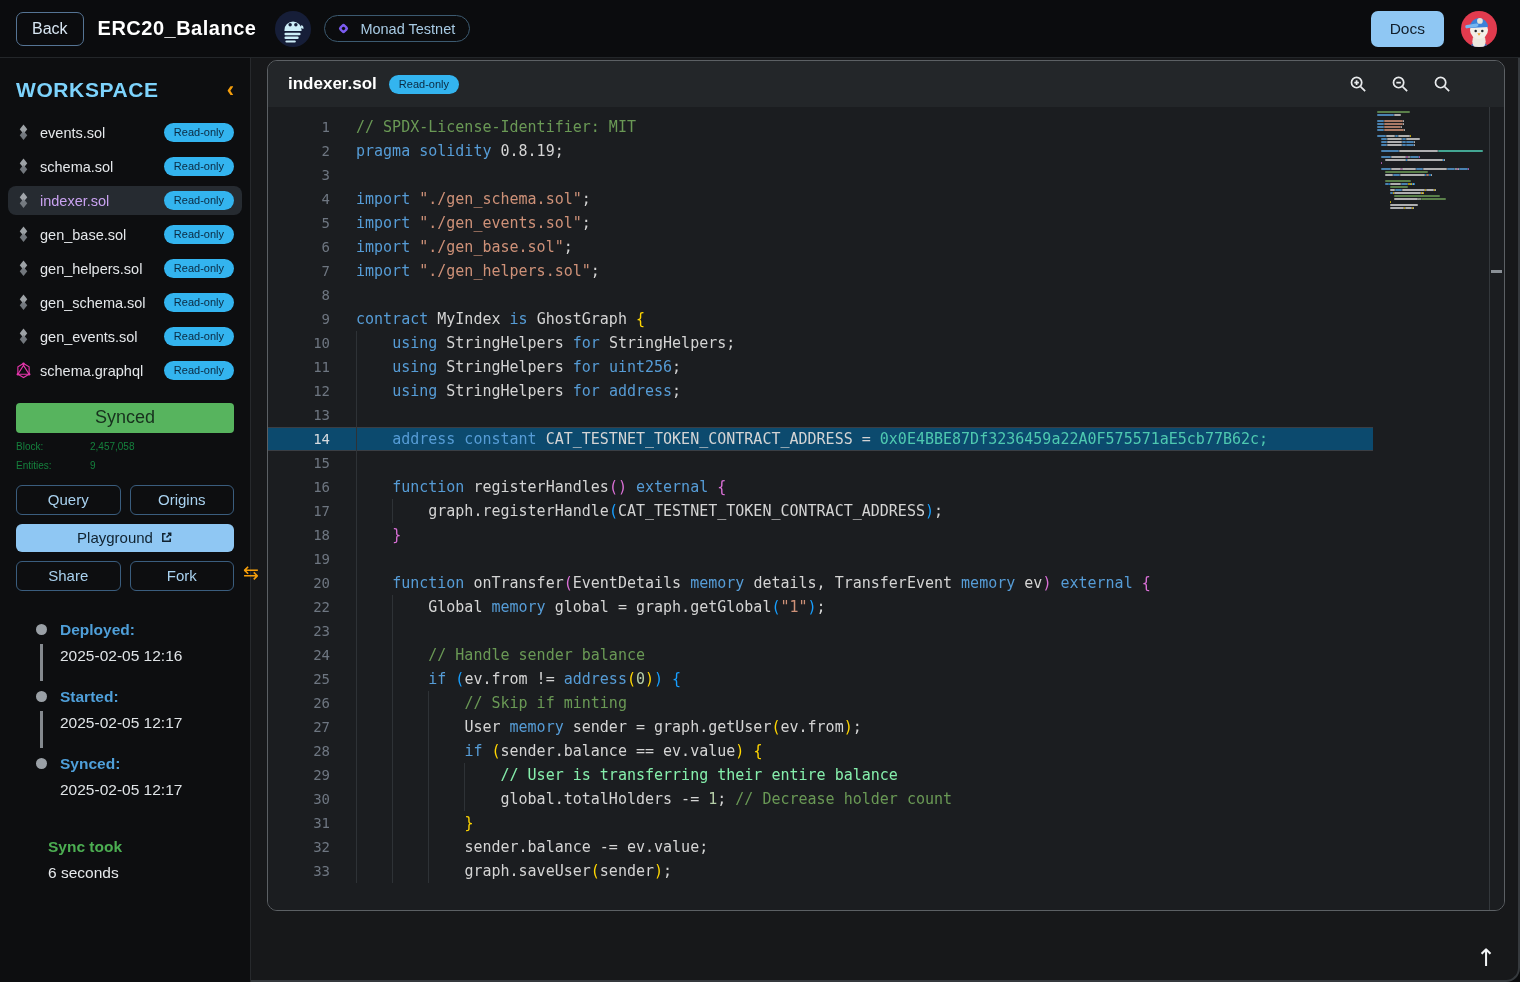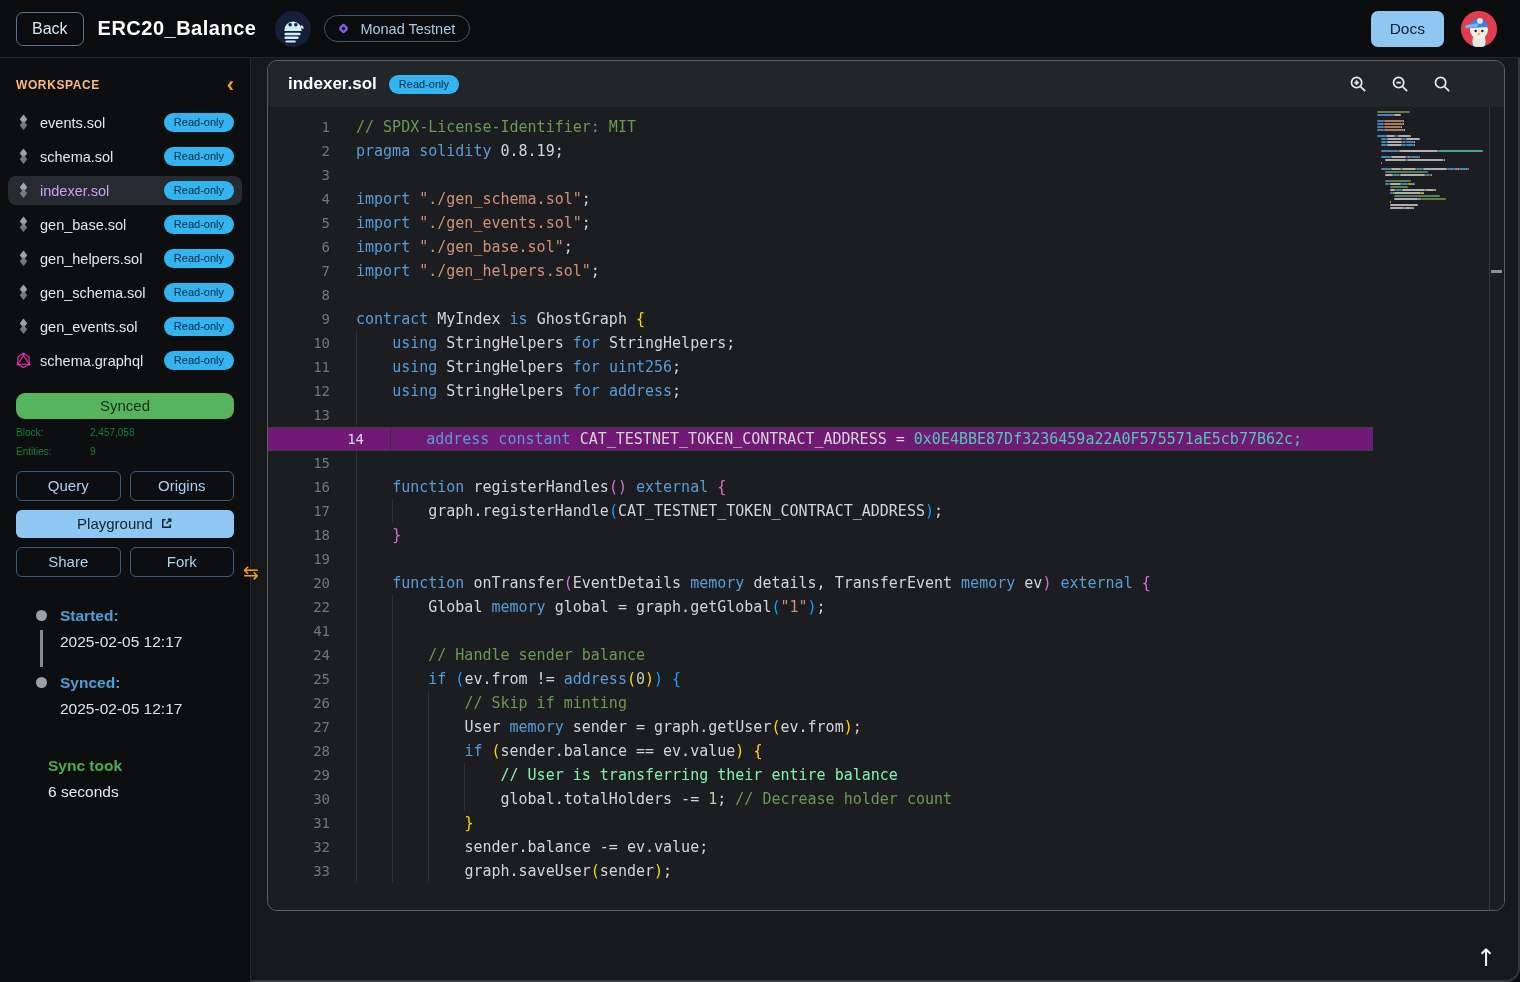--- a/index.html
+++ b/index.html
@@ -24,32 +24,32 @@
   
   .layout { display:flex; height:924px; position:relative; }
   .sidebar { width:251px; background:#0d0e10; border-right:1px solid #27292c;
     padding:20px 16px 0 16px; position:relative; flex:none; }
   .main { flex:1; background:#17181a; position:relative;
     border-right:2px solid #35393d; border-bottom:2px solid #35393d;
     border-bottom-right-radius:14px; }
 
   
   .ws-head { display:flex; align-items:center; justify-content:space-between; margin-bottom:16px;}
-  .ws-title { font-size:12px; font-weight:bold; letter-spacing:.6px; color:#fdba74;}
+  .ws-title { font-size:21px; font-weight:bold; letter-spacing:.6px; color:#7dd3fc;}
   .ws-collapse { color:#f59e0b; font-size:22px; font-weight:bold; line-height:14px;
     background:none; border:none; cursor:pointer; font-family:inherit; }
   .file-row { display:flex; align-items:center; gap:9px; padding:5px 8px; margin:0 -8px 5px -8px;
     border-radius:8px; cursor:pointer; }
   .file-row.active { background:#262b31; }
   .file-row .f-label { font-size:14.5px; color:#e4e7ea; flex:1; white-space:nowrap; }
   .file-row.active .f-label { color:#c9a2f0; }
   .badge { background:#33b4ef; color:#0a2940; font-size:11px; padding:3px 10px 4px;
     border-radius:10px; white-space:nowrap; }
   .synced-pill { margin-top:13px; width:100%; background:#57b45e; color:#17301d;
-    border:none; border-radius:9px; padding:4px 12px 5px; font-size:15px; font-family:inherit; cursor:pointer;}
+    border:none; border-radius:4px; padding:4px 12px 5px; font-size:18px; font-family:inherit; cursor:pointer;}
   .stat { display:grid; grid-template-columns:74px auto; font-size:10px; margin-top:8px; color:#15803d;}
   .btn-grid { display:grid; grid-template-columns:1fr 1fr; gap:9px; margin-top:14px; }
   .btn-ghost { border:1px solid #3a5d7e; background:transparent; color:#a9d2f0;
     font-size:15px; font-family:inherit; padding:5px 0 6px; border-radius:6px; cursor:pointer; }
   .btn-fill { margin-top:9px; width:100%; background:#8fc7f3; color:#10222f; border:none;
     border-radius:6px; font-size:15px; font-family:inherit; padding:5px 0 6px; cursor:pointer;
     display:flex; align-items:center; justify-content:center; gap:7px; }
   .timeline { margin-top:30px; }
   .tl-item { position:relative; margin-left:44px; padding-bottom:23px; }
   .tl-dot { position:absolute; left:-24px; top:3px; width:11px; height:11px;
@@ -72,21 +72,21 @@
   .card-head { height:46px; flex:none; background:#232629; display:flex; align-items:center;
     gap:12px; padding:0 20px; }
   .file-title { font-size:17px; font-weight:bold; color:#fff; }
   .head-icons { margin-left:auto; display:flex; align-items:center; gap:23px; padding-right:32px;}
   .icon-btn { background:none; border:none; cursor:pointer; padding:0; display:flex; }
 
   .code-area { flex:1; position:relative; overflow:hidden;
     font-family:"DejaVu Sans Mono", monospace; font-size:15px; background:#1b1d20; }
   .code-lines { padding-top:8px; margin-right:131px; }
   .line { display:flex; height:24px; line-height:24px; }
-  .line.active { background:#701a75; box-shadow: inset 0 1px 0 #3a3e44, inset 0 -1px 0 #3a3e44; padding-left: 34px; }
+  .line.active { background:#0c4a6e; box-shadow: inset 0 1px 0 #3a3e44, inset 0 -1px 0 #3a3e44; }
   .ln { width:62px; text-align:right; color:#6e7681; font-size:14px; flex:none;
     -webkit-user-select:none; user-select:none; }
   .line.active .ln { color:#d7dbdf; }
   .lc { margin-left:26px; position:relative; white-space:pre; flex:1; color:#d4d4d4; }
   .guide { position:absolute; top:0; bottom:0; width:1px; background:#2e3236; }
 
   .scroll-col { position:absolute; top:0; bottom:0; right:0; width:15px;
     border-left:1px solid #34383c; }
   .ovr-thumb { position:absolute; top:163px; right:2px; width:11px; height:3px; background:#8a9096; }
   .minimap { position:absolute; top:4px; right:17px; width:110px; cursor:pointer; }
@@ -276,20 +276,26 @@
     </button>
     <div class="btn-grid" style="margin-top:9px;">
       <button class="btn-ghost">Share</button>
       <button class="btn-ghost">Fork</button>
     </div>
 
     <div class="timeline" id="timeline">
         <div class="tl-item">
           <span class="tl-dot"></span>
     <span class="tl-bar"></span>
+    <div class="tl-label">Deployed:</div>
+    <div class="tl-time">2025-02-05 12:16</div>
+        </div>
+        <div class="tl-item">
+          <span class="tl-dot"></span>
+    <span class="tl-bar"></span>
     <div class="tl-label">Started:</div>
     <div class="tl-time">2025-02-05 12:17</div>
         </div>
         <div class="tl-item">
           <span class="tl-dot"></span>
 
     <div class="tl-label">Synced:</div>
     <div class="tl-time">2025-02-05 12:17</div>
         </div>
       </div>
@@ -411,21 +417,21 @@
             </div>
             <div class="line">
               <span class="ln">20</span>
               <span class="lc"><span class="guide" style="left: 0ch;"></span><span>    </span><span style="color: rgb(86, 156, 214);">function </span><span style="color: rgb(212, 212, 212);">onTransfer</span><span style="color: rgb(218, 112, 214);">(</span><span style="color: rgb(212, 212, 212);">EventDetails </span><span style="color: rgb(86, 156, 214);">memory </span><span style="color: rgb(212, 212, 212);">details, TransferEvent </span><span style="color: rgb(86, 156, 214);">memory </span><span style="color: rgb(212, 212, 212);">ev</span><span style="color: rgb(218, 112, 214);">)</span><span style="color: rgb(212, 212, 212);"> </span><span style="color: rgb(86, 156, 214);">external </span><span style="color: rgb(218, 112, 214);">{</span></span>
             </div>
             <div class="line">
               <span class="ln">22</span>
               <span class="lc"><span class="guide" style="left: 0ch;"></span><span class="guide" style="left: 4ch;"></span><span>        </span><span style="color: rgb(212, 212, 212);">Global </span><span style="color: rgb(86, 156, 214);">memory </span><span style="color: rgb(212, 212, 212);">global = graph.getGlobal</span><span style="color: rgb(23, 159, 255);">(</span><span style="color: rgb(206, 145, 120);">"1"</span><span style="color: rgb(23, 159, 255);">)</span><span style="color: rgb(212, 212, 212);">;</span></span>
             </div>
             <div class="line">
-              <span class="ln">41</span>
+              <span class="ln">23</span>
               <span class="lc"><span class="guide" style="left: 0ch;"></span><span class="guide" style="left: 4ch;"></span></span>
             </div>
             <div class="line">
               <span class="ln">24</span>
               <span class="lc"><span class="guide" style="left: 0ch;"></span><span class="guide" style="left: 4ch;"></span><span>        </span><span style="color: rgb(106, 153, 85);">// Handle sender balance</span></span>
             </div>
             <div class="line">
               <span class="ln">25</span>
               <span class="lc"><span class="guide" style="left: 0ch;"></span><span class="guide" style="left: 4ch;"></span><span>        </span><span style="color: rgb(86, 156, 214);">if </span><span style="color: rgb(23, 159, 255);">(</span><span style="color: rgb(212, 212, 212);">ev.from != </span><span style="color: rgb(86, 156, 214);">address</span><span style="color: rgb(255, 214, 2);">(</span><span style="color: rgb(181, 206, 168);">0</span><span style="color: rgb(255, 214, 2);">)</span><span style="color: rgb(23, 159, 255);">)</span><span style="color: rgb(212, 212, 212);"> </span><span style="color: rgb(23, 159, 255);">{</span></span>
             </div>

